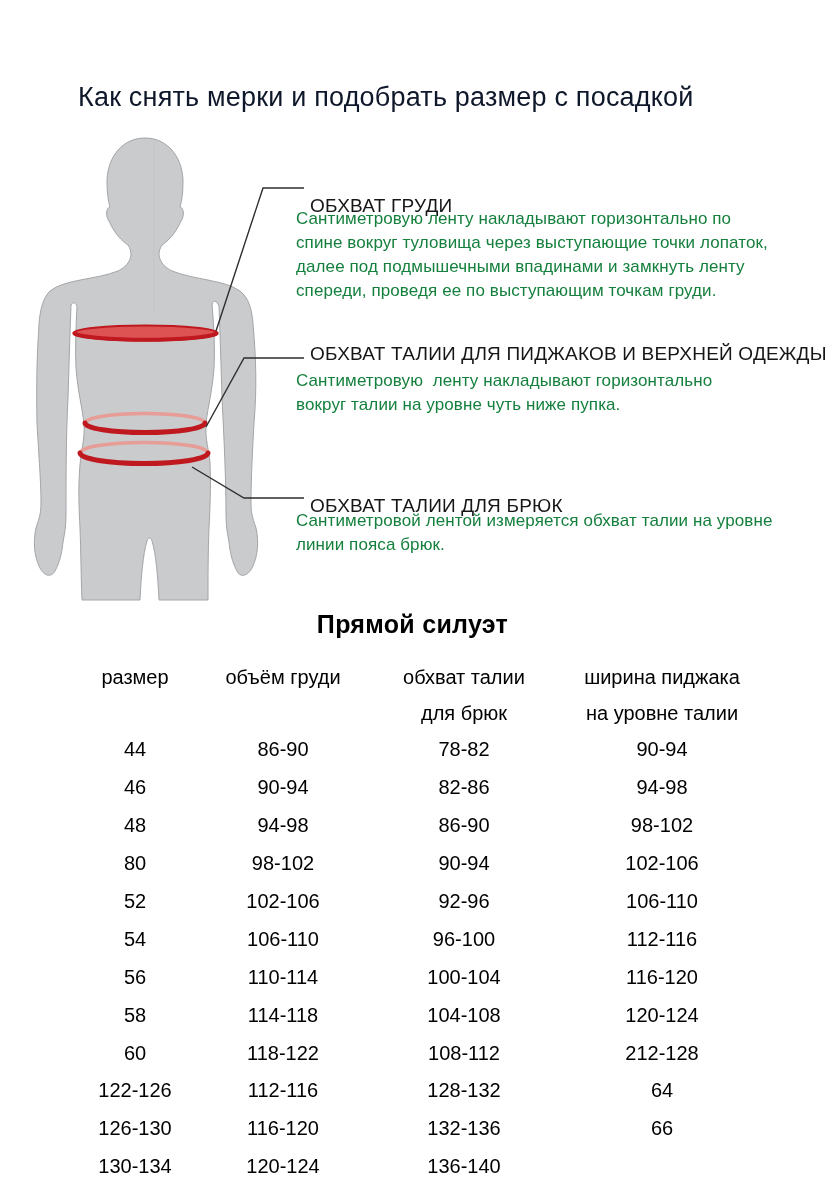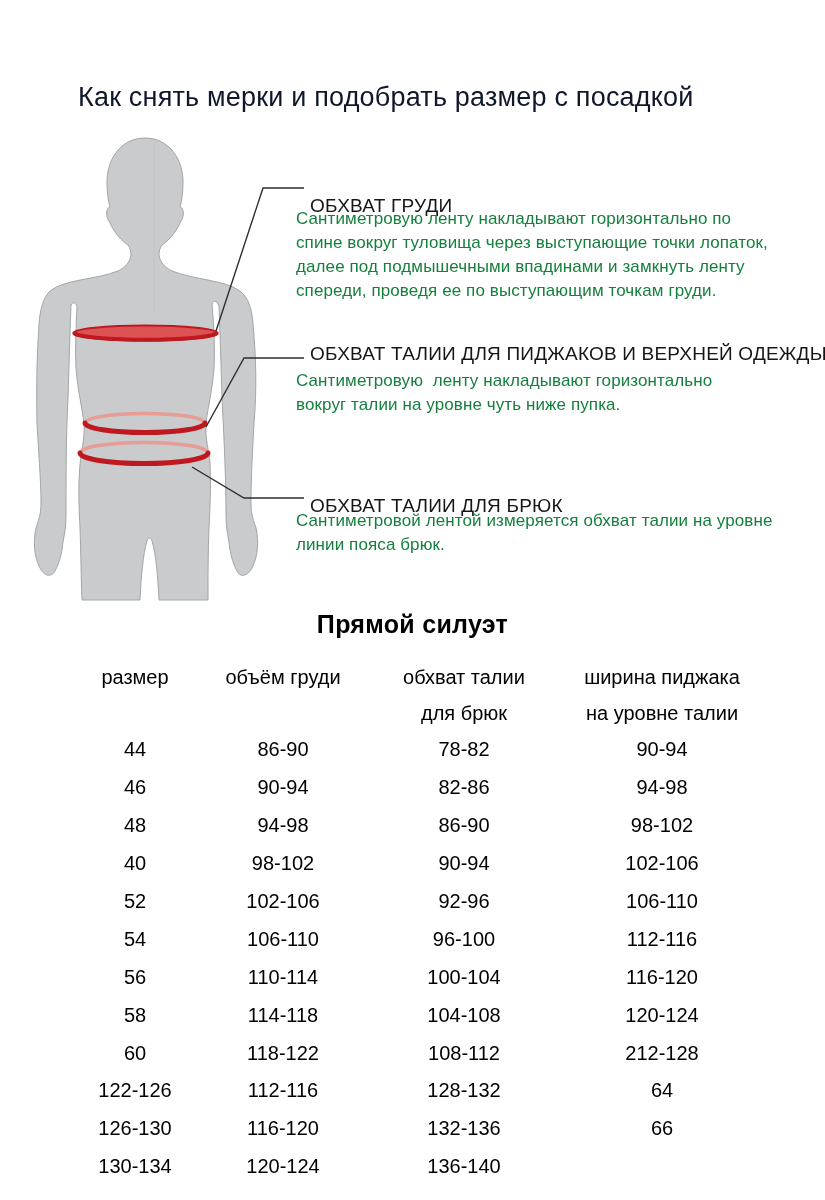--- a/index.html
+++ b/index.html
@@ -173,21 +173,21 @@
       <div class="c rd">78-82</div>
       <div class="c rd">90-94</div>
       <div class="c rd">46</div>
       <div class="c rd">90-94</div>
       <div class="c rd">82-86</div>
       <div class="c rd">94-98</div>
       <div class="c rd">48</div>
       <div class="c rd">94-98</div>
       <div class="c rd">86-90</div>
       <div class="c rd">98-102</div>
-      <div class="c rd">40</div>
+      <div class="c rd">80</div>
       <div class="c rd">98-102</div>
       <div class="c rd">90-94</div>
       <div class="c rd">102-106</div>
       <div class="c rd">52</div>
       <div class="c rd">102-106</div>
       <div class="c rd">92-96</div>
       <div class="c rd">106-110</div>
       <div class="c rd">54</div>
       <div class="c rd">106-110</div>
       <div class="c rd">96-100</div>

